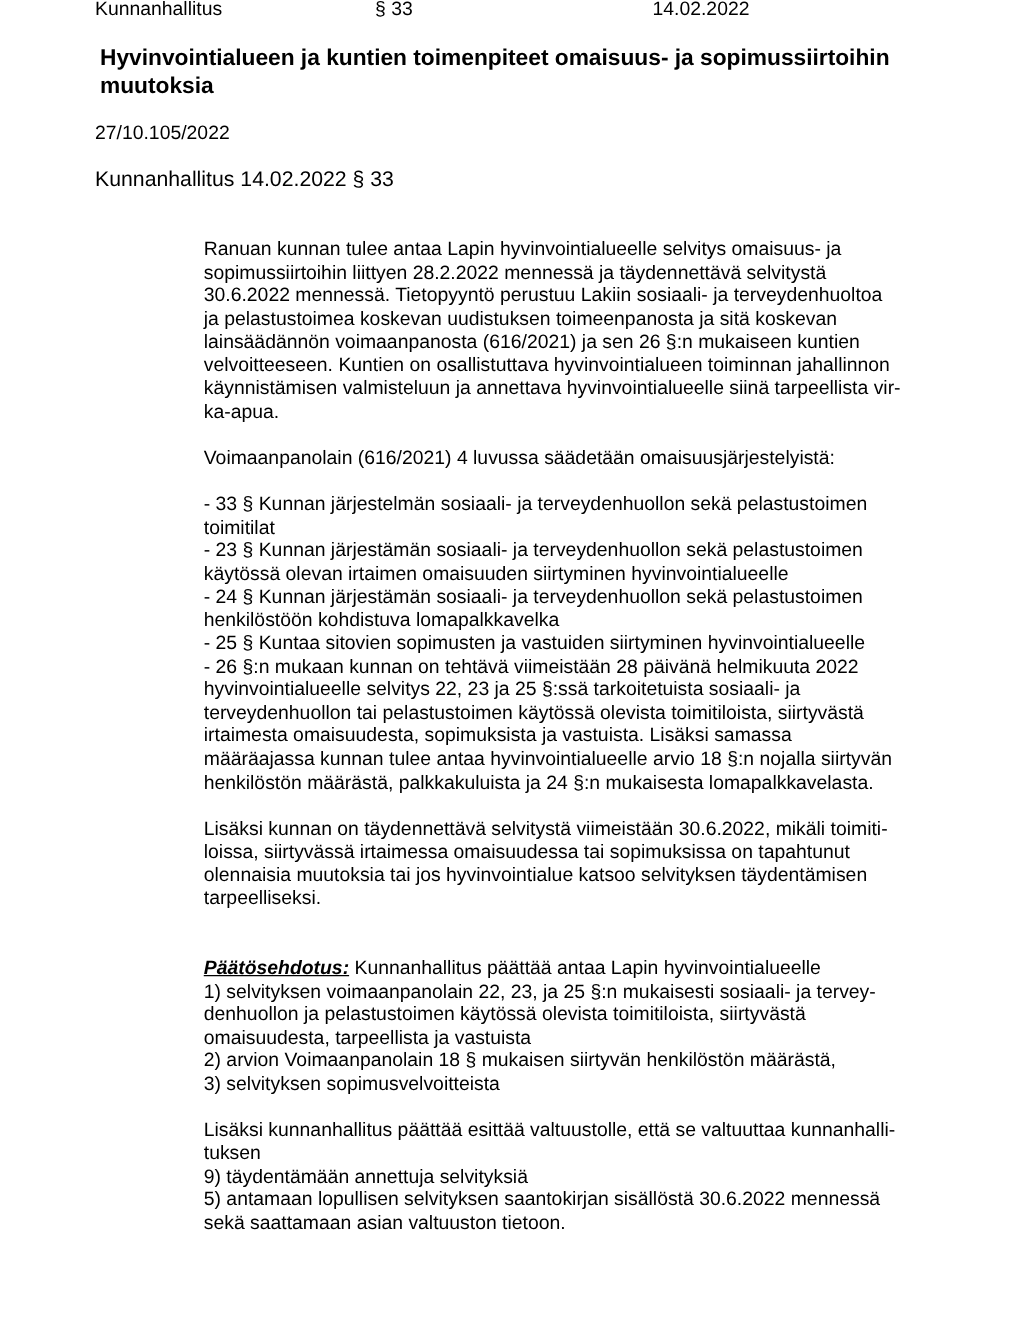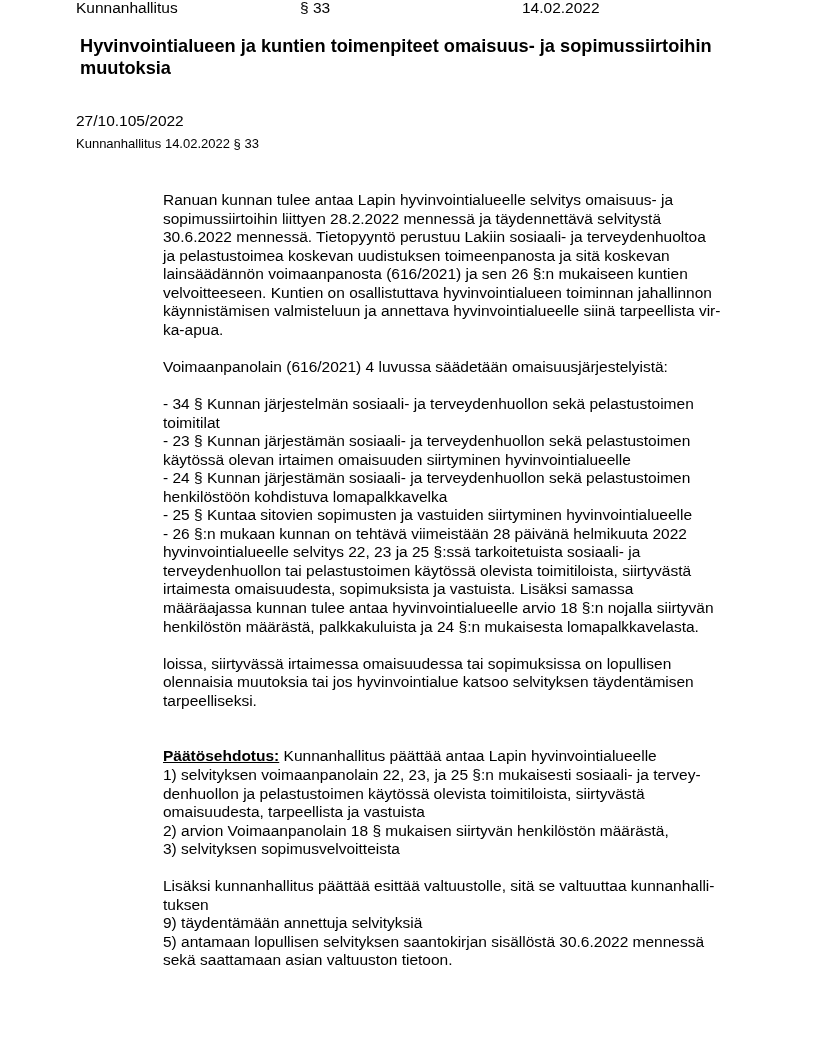--- a/index.html
+++ b/index.html
@@ -34,31 +34,31 @@
       top: 36px;
       left: 80px;
       width: 680px;
       margin: 0;
       font-size: 18.2px;
       font-weight: bold;
       line-height: 21.5px;
     }
     .diary {
       position: absolute;
-      top: 111px;
+      top: 97px;
       left: 76px;
       font-size: 15.5px;
       line-height: 20px;
       white-space: nowrap;
     }
     .meeting {
       position: absolute;
       top: 134px;
       left: 76px;
-      font-size: 13px;
+      font-size: 17px;
       line-height: 20px;
       white-space: nowrap;
       text-align: center;
     }
 
     .body-text {
       position: absolute;
       top: 191px;
       left: 163px;
       width: 600px;
@@ -70,20 +70,21 @@
       white-space: nowrap;
       height: 18.55px;
     }
     .body-text .gap {
       display: block;
       height: 18.55px;
     }
     .proposal-label {
       font-weight: bold;
       text-decoration: underline;
+      font-style: italic;
     }
   </style>
 </head>
 <body>
 
 <div class="header-row">
   <span class="h-body">Kunnanhallitus</span>
   <span class="h-sec">§ 33</span>
   <span class="h-date">14.02.2022</span>
 </div>
@@ -108,55 +109,56 @@
     <span class="line">ka-apua.</span>
   </div>
   <span class="gap"></span>
 
   <div>
     <span class="line">Voimaanpanolain (616/2021) 4 luvussa säädetään omaisuusjärjestelyistä:</span>
   </div>
   <span class="gap"></span>
 
   <div>
-    <span class="line">- 34 § Kunnan järjestelmän sosiaali- ja terveydenhuollon sekä pelastustoimen</span>
+    <span class="line">- 33 § Kunnan järjestelmän sosiaali- ja terveydenhuollon sekä pelastustoimen</span>
     <span class="line">toimitilat</span>
     <span class="line">- 23 § Kunnan järjestämän sosiaali- ja terveydenhuollon sekä pelastustoimen</span>
     <span class="line">käytössä olevan irtaimen omaisuuden siirtyminen hyvinvointialueelle</span>
     <span class="line">- 24 § Kunnan järjestämän sosiaali- ja terveydenhuollon sekä pelastustoimen</span>
     <span class="line">henkilöstöön kohdistuva lomapalkkavelka</span>
     <span class="line">- 25 § Kuntaa sitovien sopimusten ja vastuiden siirtyminen hyvinvointialueelle</span>
     <span class="line">- 26 §:n mukaan kunnan on tehtävä viimeistään 28 päivänä helmikuuta 2022</span>
     <span class="line">hyvinvointialueelle selvitys 22, 23 ja 25 §:ssä tarkoitetuista sosiaali- ja</span>
     <span class="line">terveydenhuollon tai pelastustoimen käytössä olevista toimitiloista, siirtyvästä</span>
     <span class="line">irtaimesta omaisuudesta, sopimuksista ja vastuista. Lisäksi samassa</span>
     <span class="line">määräajassa kunnan tulee antaa hyvinvointialueelle arvio 18 §:n nojalla siirtyvän</span>
     <span class="line">henkilöstön määrästä, palkkakuluista ja 24 §:n mukaisesta lomapalkkavelasta.</span>
   </div>
   <span class="gap"></span>
 
   <div>
-    <span class="line">loissa, siirtyvässä irtaimessa omaisuudessa tai sopimuksissa on lopullisen</span>
+    <span class="line">Lisäksi kunnan on täydennettävä selvitystä viimeistään 30.6.2022, mikäli toimiti-</span>
+    <span class="line">loissa, siirtyvässä irtaimessa omaisuudessa tai sopimuksissa on tapahtunut</span>
     <span class="line">olennaisia muutoksia tai jos hyvinvointialue katsoo selvityksen täydentämisen</span>
     <span class="line">tarpeelliseksi.</span>
   </div>
   <span class="gap"></span>
 
   <span class="gap"></span>
 
   <div>
     <span class="line"><span class="proposal-label">Päätösehdotus:</span><span> Kunnanhallitus päättää antaa Lapin hyvinvointialueelle</span></span>
     <span class="line">1) selvityksen voimaanpanolain 22, 23, ja 25 §:n mukaisesti sosiaali- ja tervey-</span>
     <span class="line">denhuollon ja pelastustoimen käytössä olevista toimitiloista, siirtyvästä</span>
     <span class="line">omaisuudesta, tarpeellista ja vastuista</span>
     <span class="line">2) arvion Voimaanpanolain 18 § mukaisen siirtyvän henkilöstön määrästä,</span>
     <span class="line">3) selvityksen sopimusvelvoitteista</span>
   </div>
   <span class="gap"></span>
 
   <div>
-    <span class="line">Lisäksi kunnanhallitus päättää esittää valtuustolle, sitä se valtuuttaa kunnanhalli-</span>
+    <span class="line">Lisäksi kunnanhallitus päättää esittää valtuustolle, että se valtuuttaa kunnanhalli-</span>
     <span class="line">tuksen</span>
     <span class="line">9) täydentämään annettuja selvityksiä</span>
     <span class="line">5) antamaan lopullisen selvityksen saantokirjan sisällöstä 30.6.2022 mennessä</span>
     <span class="line">sekä saattamaan asian valtuuston tietoon.</span>
   </div>
 </div>
 
 </body></html>

